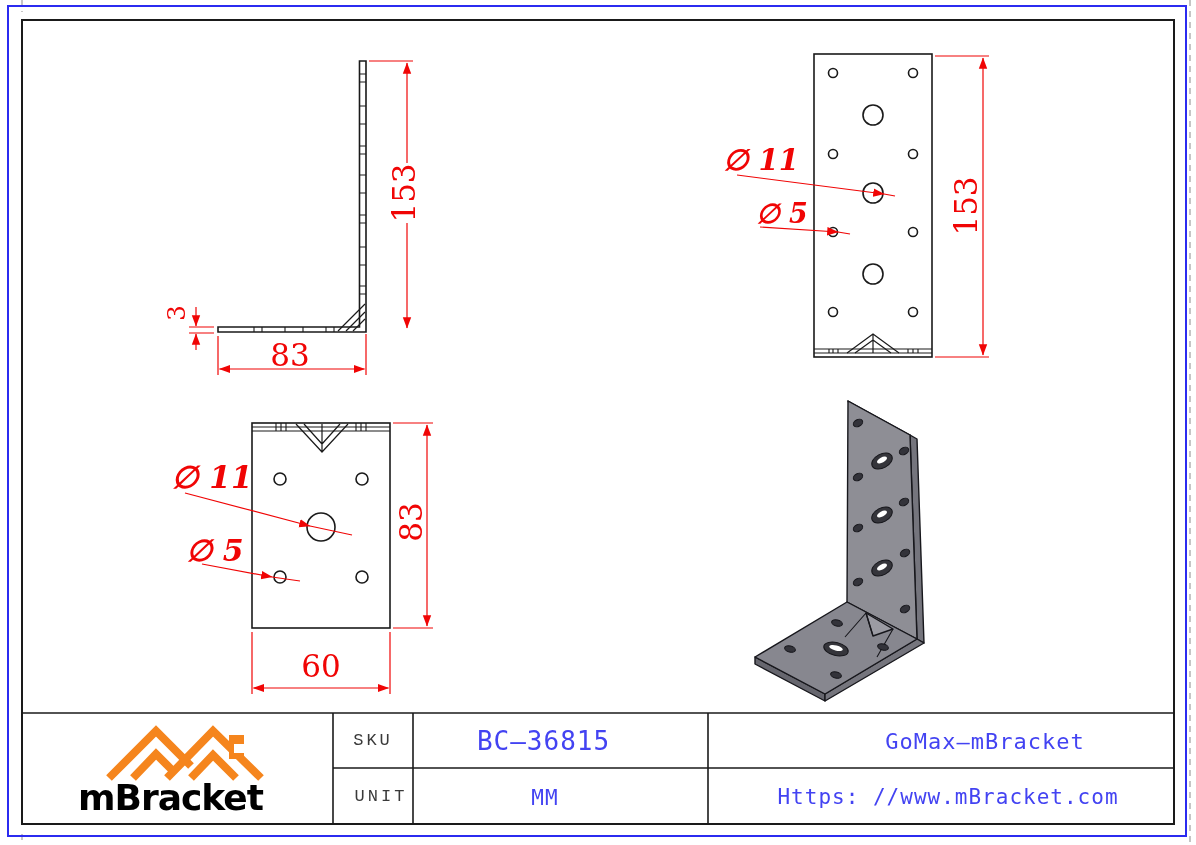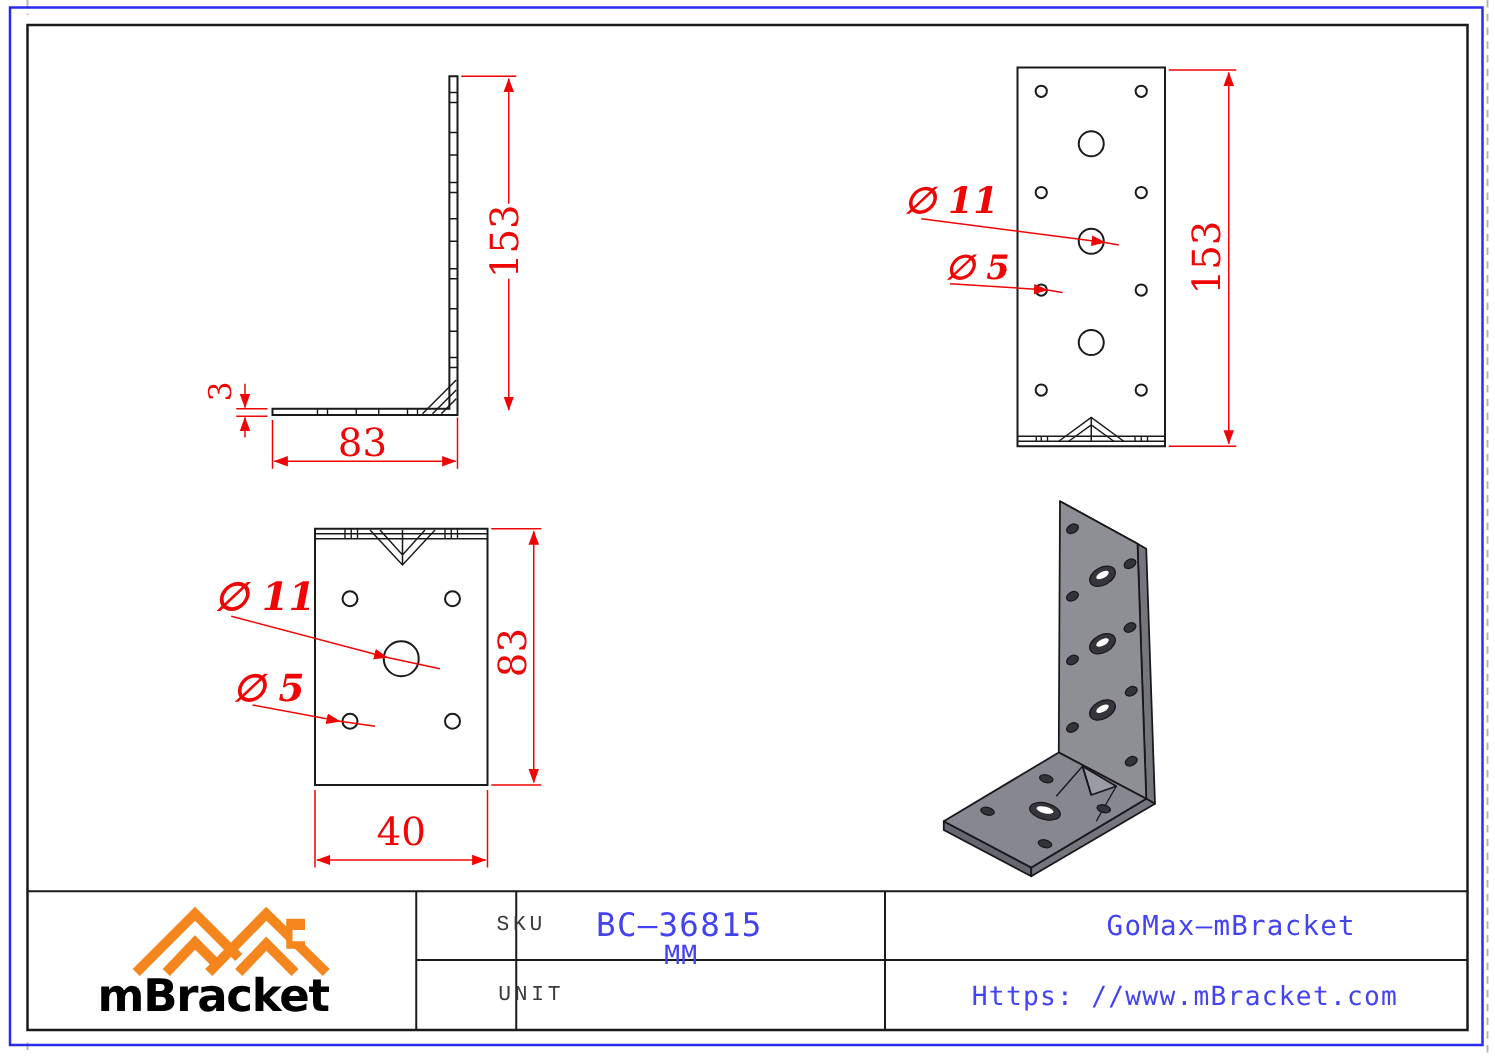--- a/index.html
+++ b/index.html
@@ -4,21 +4,21 @@
 <style>
   html,body{margin:0;padding:0;background:#fff;}
   .sheet{position:relative;width:1196px;height:845px;background:#fff;overflow:hidden;
          font-family:"Liberation Sans",sans-serif;}
   svg{position:absolute;left:0;top:0;}
   .dim{position:absolute;color:#f00505;font-family:"DejaVu Serif",serif;
        text-align:center;white-space:nowrap;}
   .rot{transform:rotate(-90deg);}
   .dia{font-style:italic;font-weight:bold;}
   .tb-label{position:absolute;color:#3a3a3a;font-family:"Liberation Mono",monospace;
-            letter-spacing:3px;text-align:center;font-size:17px;margin-left:44px;}
+            letter-spacing:3px;text-align:center;font-size:17px;}
   .tb-blue{position:absolute;color:#4343f2;font-family:"DejaVu Sans Mono",monospace;
            text-align:center;letter-spacing:1px;}
   .brand{position:absolute;color:#000000;font-family:"DejaVu Sans",sans-serif;
          font-weight:bold;text-align:center;letter-spacing:-1px;}
 </style>
 </head>
 <body>
 
 <div class="sheet">
 
@@ -165,27 +165,27 @@
 
   <div class="dim rot" style="left:374px;top:176px;width:60px;height:34px;line-height:34px;font-size:31px;background:#fff;">153</div>
   <div class="dim" style="left:260px;top:337px;width:60px;font-size:31px;">83</div>
   <div class="dim rot" style="left:162px;top:299px;width:30px;height:28px;line-height:28px;font-size:25px;">3</div>
 
   <div class="dim rot" style="left:936px;top:189px;width:60px;height:34px;line-height:34px;font-size:31px;">153</div>
   <div class="dim dia" style="left:706px;top:143px;width:110px;font-size:29px;">∅ 11</div>
   <div class="dim dia" style="left:742px;top:198px;width:80px;font-size:27px;">∅ 5</div>
 
   <div class="dim rot" style="left:381px;top:505px;width:60px;height:34px;line-height:34px;font-size:31px;">83</div>
-  <div class="dim" style="left:291px;top:648px;width:60px;font-size:31px;">40</div>
+  <div class="dim" style="left:291px;top:648px;width:60px;font-size:31px;">60</div>
   <div class="dim dia" style="left:157px;top:459px;width:110px;font-size:31px;">∅ 11</div>
   <div class="dim dia" style="left:170px;top:533px;width:90px;font-size:30px;">∅ 5</div>
 
   <div class="brand" style="left:78px;top:777px;width:185px;font-size:36px;">mBracket</div>
 
   <div class="tb-label" style="left:333px;top:731px;width:80px;">SKU</div>
   <div class="tb-blue" style="left:413px;top:726px;width:261px;font-size:26px;">BC–36815</div>
   <div class="tb-blue" style="left:708px;top:729px;width:554px;font-size:22px;">GoMax–mBracket</div>
 
   <div class="tb-label" style="left:333px;top:787px;width:96px;">UNIT</div>
-  <div class="tb-blue" style="left:413px;top:752px;width:264px;font-size:21px;">MM</div>
+  <div class="tb-blue" style="left:413px;top:786px;width:264px;font-size:21px;">MM</div>
   <div class="tb-blue" style="left:708px;top:785px;width:480px;font-size:21px;">Https: //www.mBracket.com</div>
 
 </div>
 
 </body></html>

